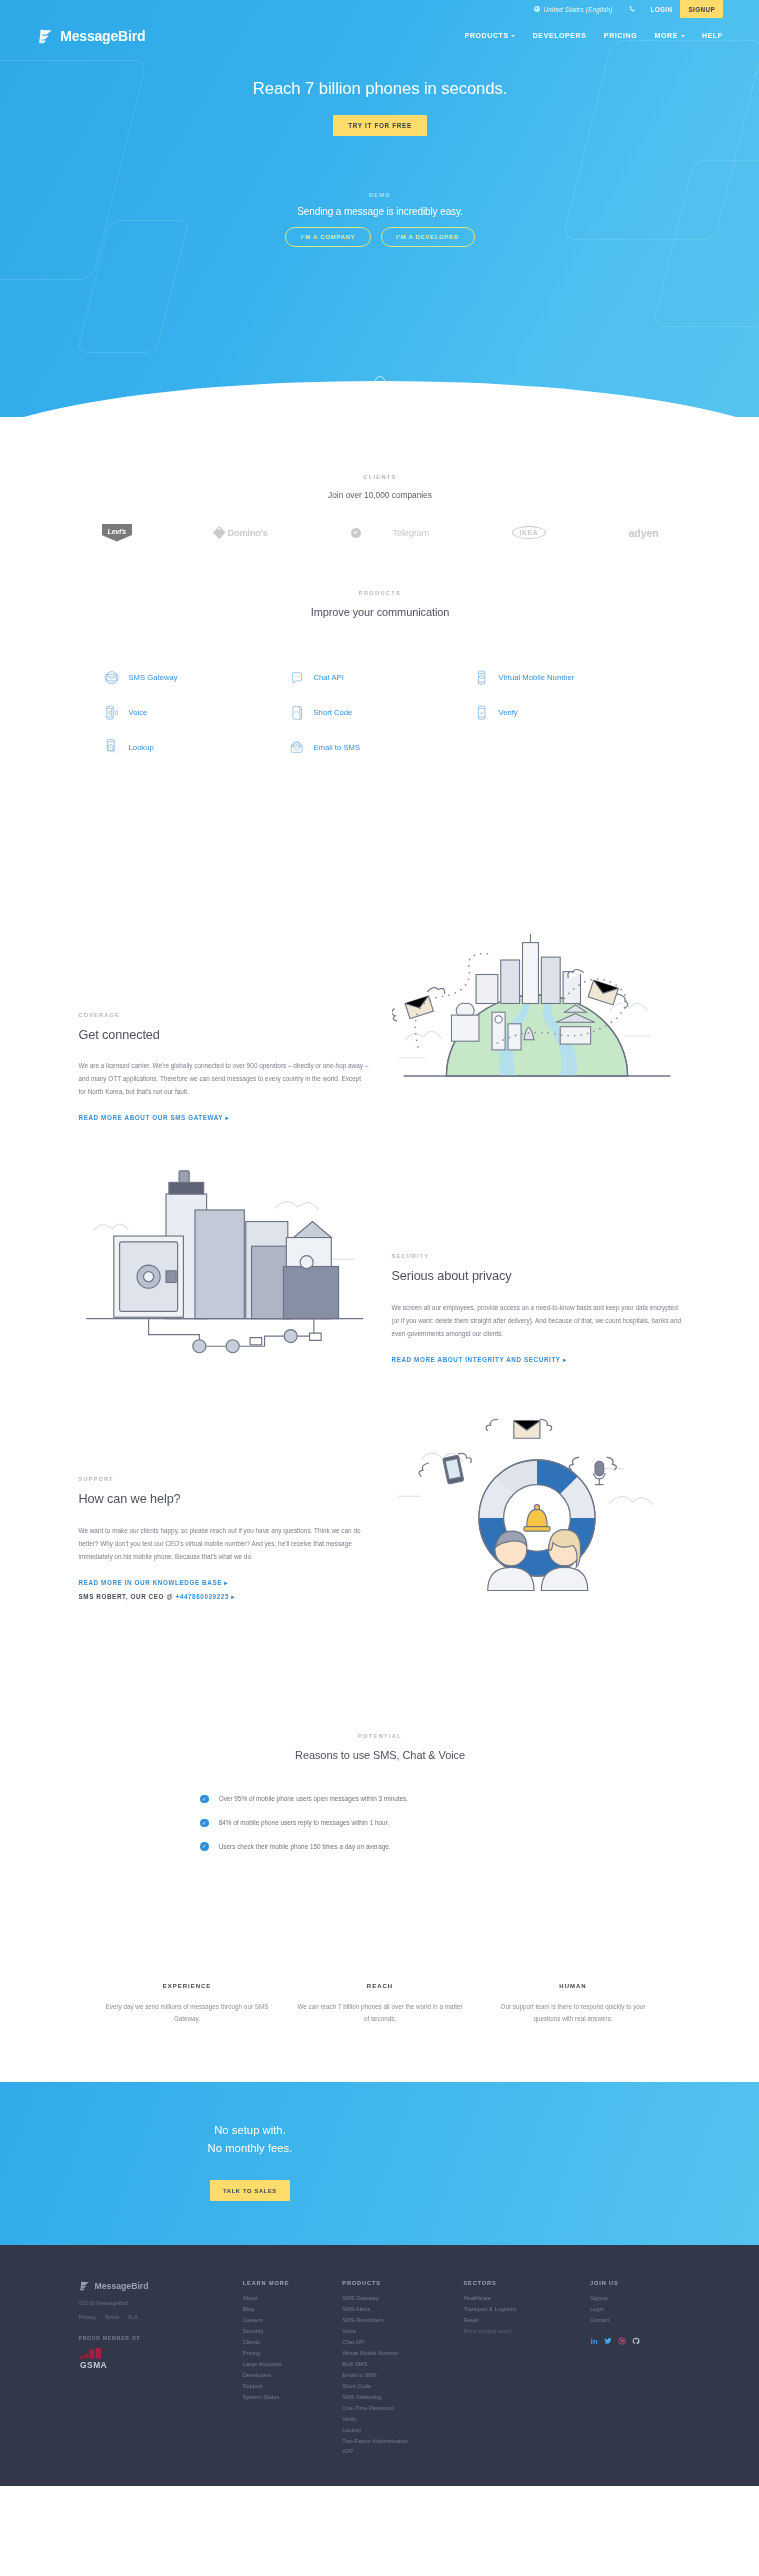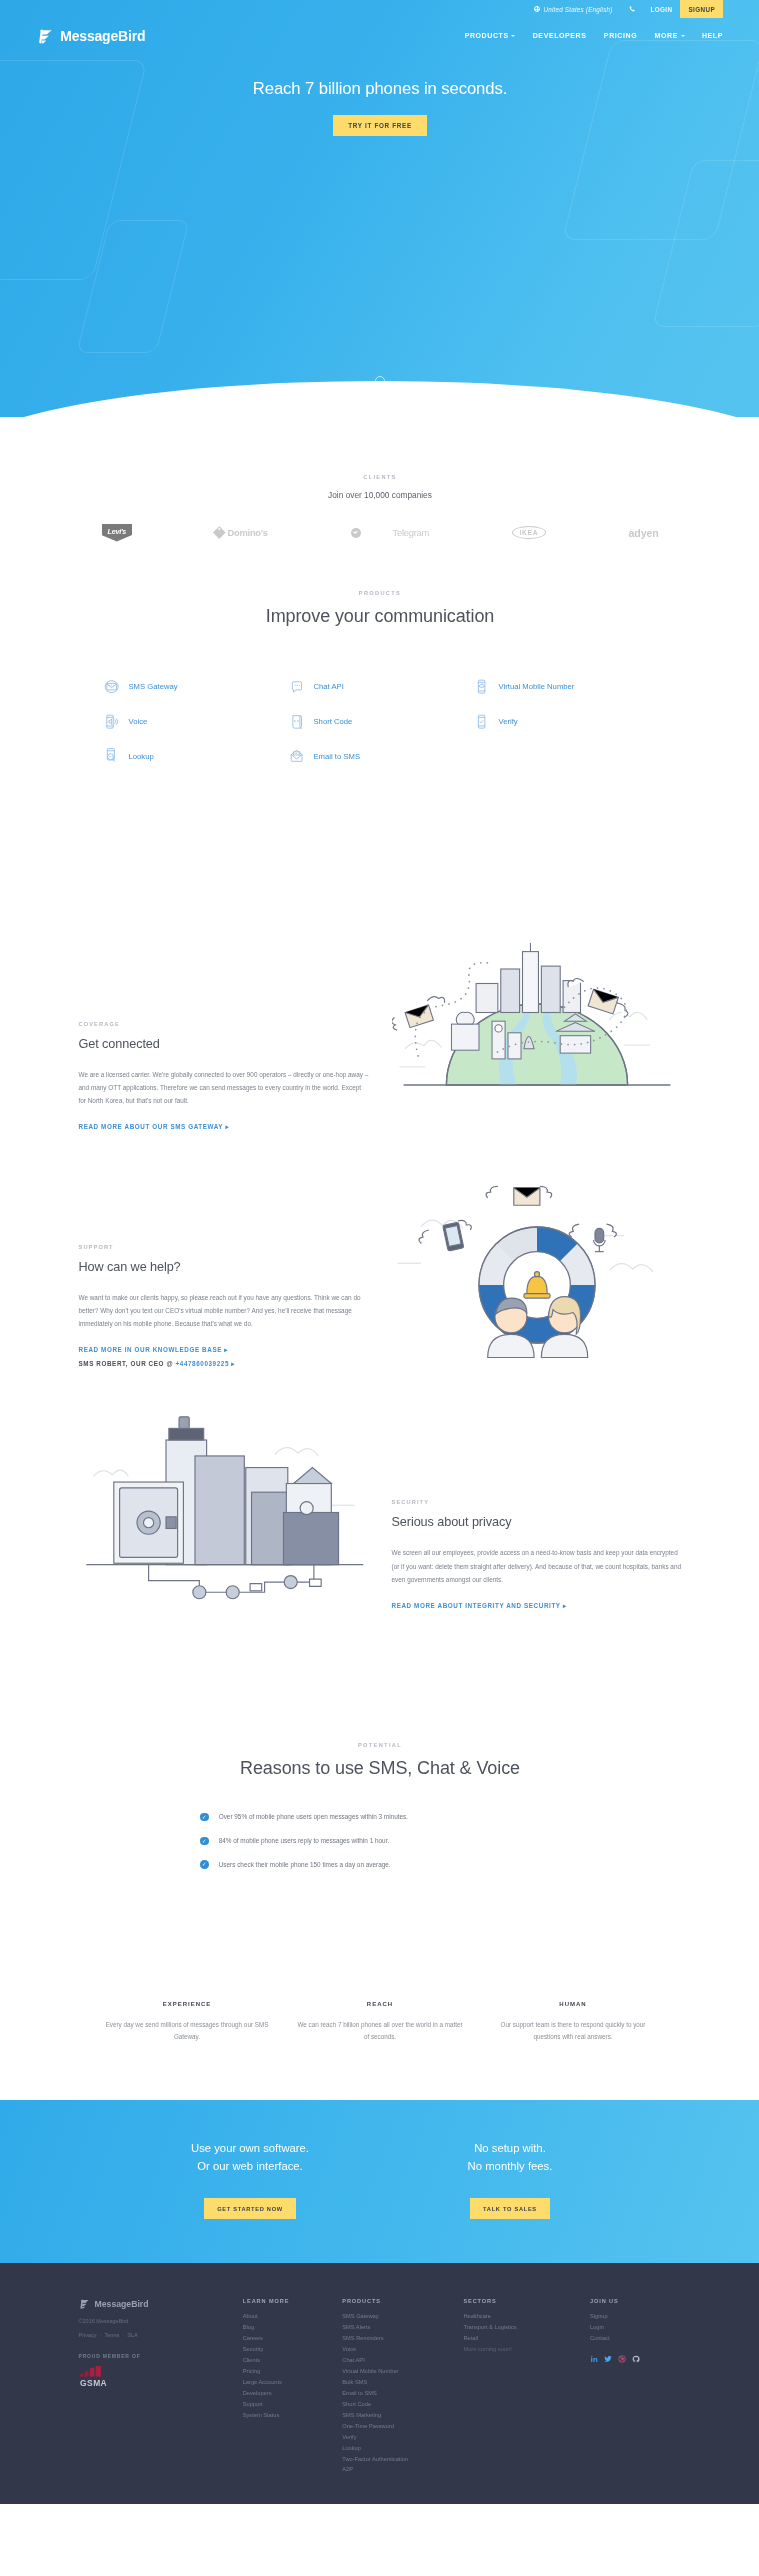--- a/index.html
+++ b/index.html
@@ -87,21 +87,21 @@
     background:#fff; border-radius:50% 50% 0 0 / 100% 100% 0 0; z-index:3;
   }
 
   
   .sec { position:relative; }
   .wrap { width:603px; margin:0 auto; }
   .eyebrow {
     text-align:center; color:#b3b8c2; font-size:5.7px; font-weight:700;
     letter-spacing:1.3px;
   }
-  .sec-h2 { text-align:center; font-size:18px; font-weight:400; color:#4d525e; margin-top:10.7px; letter-spacing:-0.1px; }
+  .sec-h2 { text-align:center; font-size:11px; font-weight:400; color:#4d525e; margin-top:10.7px; letter-spacing:-0.1px; }
 
   
   .clients { padding: 57px 0 0; }
   .clients-sub { text-align:center; font-size:8.3px; color:#5a606d; margin-top:10px; }
   .logos { display:flex; justify-content:space-between; align-items:center; margin-top:24px; padding:0 23px; }
   .logo { color:#c3c7ce; filter:grayscale(1); opacity:0.95; display:flex; align-items:center; gap:4px; }
   .logo-levis { background:#737373; color:#fff; font-weight:800; font-size:7.3px; font-style:italic;
     padding:3.3px 6px 5.3px; clip-path: polygon(0 0,100% 0,100% 62%,50% 100%,0 62%); letter-spacing:-0.3px;}
   .logo-txt { font-weight:800; font-size:9.3px; color:#c3c7ce; letter-spacing:-0.2px; }
   .logo-tg-circ { width:10px; height:10px; border-radius:50%; background:#c3c7ce; position:relative; }
@@ -229,20 +229,28 @@
         <div class="nav-link">
           <span>HELP</span>
         </div>
       </div>
     </div>
 
     <div class="hero-body">
       <div class="hero-h1">Reach 7 billion phones in seconds.</div>
       <button class="btn-yellow">TRY IT FOR FREE</button>
 
+      <div class="hero-demo">
+        <div class="eyebrow-hero">DEMO</div>
+        <div class="hero-demo-h">Sending a message is incredibly easy.</div>
+        <div class="hero-pills">
+          <button class="pill">I'M A COMPANY</button>
+          <button class="pill">I'M A DEVELOPER</button>
+        </div>
+      </div>
     </div>
 
     <div class="hero-curve"></div>
     <div class="scroll-cue">
       <span>↓</span>
     </div>
   </section>
 
   <section class="sec clients">
     <div class="wrap">
@@ -425,90 +433,20 @@
                 <path d="M0 0 h36 v24 h-36 z" fill="#f0e6d2"></path>
                   <path d="M0 0 l18 13 l18 -13"></path>
                 <path d="M-16 -6 q-14 -4 -14 4 q-10 0 -4 10" fill="#fff"></path>
                 <path d="M36 8 q14 -2 14 6 q10 2 2 10" fill="#fff"></path>
               </g>
             </g>
 
             <g stroke="#8d94a3" stroke-width="2.4" stroke-linecap="round" stroke-dasharray="0.1 9" fill="none">
               <path d="M36 160 q-16 -64 34 -70 q42 -6 36 -42 q-2 -20 28 -16"></path>
               <path d="M232 100 q38 -50 76 -26 q30 20 0 48 q-40 30 -82 20 q-50 -8 -86 16"></path>
-            </g>
-          </svg>
-        </div>
-      </div>
-    </div>
-  </section>
-
-  <section class="sec" style="padding-top:39px;">
-    <div class="wrap">
-      <div class="feature">
-        <div class="col">
-          <div class="f-eyebrow">SUPPORT</div>
-          <div class="f-h3">How can we help?</div>
-          <p class="f-p">We want to make our clients happy, so please reach out if you have any questions. Think we can do better? Why don't you text our CEO's virtual mobile number? And yes, he'll receive that message immediately on his mobile phone. Because that's what we do.</p>
-          <a class="f-link">READ MORE IN OUR KNOWLEDGE BASE ▸</a>
-          <a class="f-link2"><span>SMS ROBERT, OUR CEO @ </span><em>+447860039225 ▸</em></a>
-        </div>
-        <div class="col">
-          <svg class="illus" viewBox="0 0 400 270">
-            <g stroke="#dde1e8" stroke-width="1.6" fill="none">
-              <path d="M40 80 q14 -18 30 -2 q14 -16 28 4"></path>
-              <path d="M300 140 q16 -18 32 -2 q14 -14 28 4"></path>
-              <line x1="8" y1="130" x2="40" y2="130"></line>
-              <line x1="292" y1="92" x2="320" y2="92"></line>
-            </g>
-
-            <circle cx="200" cy="160" r="80" fill="#dfe3ea" stroke="#6d7486" stroke-width="1.8"></circle>
-            <path d="M200 80 a80 80 0 0 1 56 23 l-33 33 a33 33 0 0 0 -23 -9 z" fill="#2f72b8"></path>
-            <path d="M256 103 a80 80 0 0 1 24 57 h-47 a33 33 0 0 0 -10 -24 z" fill="#e6e9f0"></path>
-            <path d="M280 160 a80 80 0 0 1 -24 57 l-33 -33 a33 33 0 0 0 10 -24 z" fill="#2f72b8"></path>
-            <path d="M256 217 a80 80 0 0 1 -112 0 l33 -33 a33 33 0 0 0 46 0 z" fill="#2f72b8"></path>
-            <path d="M144 217 a80 80 0 0 1 -24 -57 h47 a33 33 0 0 0 10 24 z" fill="#2f72b8"></path>
-            <path d="M120 160 a80 80 0 0 1 24 -57 l33 33 a33 33 0 0 0 -10 24 z" fill="#e6e9f0"></path>
-            <circle cx="200" cy="160" r="46" fill="#fff" stroke="#6d7486" stroke-width="1.8"></circle>
-            <circle cx="200" cy="160" r="80" fill="none" stroke="#6d7486" stroke-width="1.8"></circle>
-
-            <path d="M186 172 q0 -24 14 -24 q14 0 14 24 z" fill="#f6c544" stroke="#6d7486" stroke-width="1.6"></path>
-            <rect x="182" y="172" width="36" height="6" rx="2" fill="#f6c544" stroke="#6d7486" stroke-width="1.6"></rect>
-            <circle cx="200" cy="145" r="3.5" fill="#f6c544" stroke="#6d7486" stroke-width="1.6"></circle>
-
-            <g stroke="#6d7486" stroke-width="1.6">
-              <path d="M132 260 q0 -32 32 -32 q32 0 32 32 z" fill="#f1f3f7"></path>
-              <circle cx="164" cy="204" r="22" fill="#fbe2c8"></circle>
-              <path d="M143 200 q4 -22 22 -22 q20 0 21 20 q-8 -8 -22 -6 q-14 2 -21 8z" fill="#9aa2b2"></path>
-              <path d="M206 260 q0 -32 32 -32 q32 0 32 32 z" fill="#f1f3f7"></path>
-              <circle cx="238" cy="204" r="22" fill="#fbe2c8"></circle>
-              <path d="M216 202 q2 -26 22 -26 q22 0 22 26 q0 22 -6 26 q4 -22 -4 -30 q-18 6 -28 -4 q-2 16 -6 8z" fill="#ecd9b0"></path>
-            </g>
-
-            <g stroke="#6d7486" stroke-width="1.6">
-              <g transform="translate(168,26)">
-                <path d="M0 0 h36 v24 h-36 z" fill="#f0e6d2"></path>
-                  <path d="M0 0 l18 13 l18 -13"></path>
-                <path d="M-22 -2 q-12 0 -10 8 q-10 0 -4 8" fill="#fff"></path>
-                <path d="M36 -2 q12 0 10 8 q10 0 4 8" fill="#fff"></path>
-              </g>
-              <g transform="translate(70,78) rotate(-12)">
-                <rect x="0" y="0" width="22" height="36" rx="3" fill="#5e6475"></rect>
-                <rect x="2.5" y="4" width="17" height="26" fill="#d9e8f2"></rect>
-                <path d="M-20 2 q-12 0 -10 8 q-10 0 -4 8" fill="#fff"></path>
-                <path d="M22 -2 q12 0 10 8 q10 0 4 8" fill="#fff"></path>
-              </g>
-              <g transform="translate(276,82)">
-                <rect x="4" y="0" width="12" height="20" rx="6" fill="#7e8698"></rect>
-                <path d="M2 16 a8 8 0 0 0 16 0" fill="none"></path>
-                <line x1="10" y1="24" x2="10" y2="32"></line>
-                  <line x1="4" y1="32" x2="16" y2="32"></line>
-                <path d="M-18 -6 q-12 2 -8 10 q-10 2 -2 8" fill="#fff"></path>
-                <path d="M20 -6 q12 2 8 10 q10 2 2 8" fill="#fff"></path>
-              </g>
             </g>
           </svg>
         </div>
       </div>
     </div>
   </section>
 
   <section class="sec" style="padding-top:44px;">
     <div class="wrap">
       <div class="feature">
@@ -548,20 +486,90 @@
         <div class="col">
           <div class="f-eyebrow">SECURITY</div>
           <div class="f-h3">Serious about privacy</div>
           <p class="f-p">We screen all our employees, provide access on a need-to-know basis and keep your data encrypted (or if you want: delete them straight after delivery). And because of that, we count hospitals, banks and even governments amongst our clients.</p>
           <a class="f-link">READ MORE ABOUT INTEGRITY AND SECURITY ▸</a>
         </div>
       </div>
     </div>
   </section>
 
+  <section class="sec" style="padding-top:39px;">
+    <div class="wrap">
+      <div class="feature">
+        <div class="col">
+          <div class="f-eyebrow">SUPPORT</div>
+          <div class="f-h3">How can we help?</div>
+          <p class="f-p">We want to make our clients happy, so please reach out if you have any questions. Think we can do better? Why don't you text our CEO's virtual mobile number? And yes, he'll receive that message immediately on his mobile phone. Because that's what we do.</p>
+          <a class="f-link">READ MORE IN OUR KNOWLEDGE BASE ▸</a>
+          <a class="f-link2"><span>SMS ROBERT, OUR CEO @ </span><em>+447860039225 ▸</em></a>
+        </div>
+        <div class="col">
+          <svg class="illus" viewBox="0 0 400 270">
+            <g stroke="#dde1e8" stroke-width="1.6" fill="none">
+              <path d="M40 80 q14 -18 30 -2 q14 -16 28 4"></path>
+              <path d="M300 140 q16 -18 32 -2 q14 -14 28 4"></path>
+              <line x1="8" y1="130" x2="40" y2="130"></line>
+              <line x1="292" y1="92" x2="320" y2="92"></line>
+            </g>
+
+            <circle cx="200" cy="160" r="80" fill="#dfe3ea" stroke="#6d7486" stroke-width="1.8"></circle>
+            <path d="M200 80 a80 80 0 0 1 56 23 l-33 33 a33 33 0 0 0 -23 -9 z" fill="#2f72b8"></path>
+            <path d="M256 103 a80 80 0 0 1 24 57 h-47 a33 33 0 0 0 -10 -24 z" fill="#e6e9f0"></path>
+            <path d="M280 160 a80 80 0 0 1 -24 57 l-33 -33 a33 33 0 0 0 10 -24 z" fill="#2f72b8"></path>
+            <path d="M256 217 a80 80 0 0 1 -112 0 l33 -33 a33 33 0 0 0 46 0 z" fill="#2f72b8"></path>
+            <path d="M144 217 a80 80 0 0 1 -24 -57 h47 a33 33 0 0 0 10 24 z" fill="#2f72b8"></path>
+            <path d="M120 160 a80 80 0 0 1 24 -57 l33 33 a33 33 0 0 0 -10 24 z" fill="#e6e9f0"></path>
+            <circle cx="200" cy="160" r="46" fill="#fff" stroke="#6d7486" stroke-width="1.8"></circle>
+            <circle cx="200" cy="160" r="80" fill="none" stroke="#6d7486" stroke-width="1.8"></circle>
+
+            <path d="M186 172 q0 -24 14 -24 q14 0 14 24 z" fill="#f6c544" stroke="#6d7486" stroke-width="1.6"></path>
+            <rect x="182" y="172" width="36" height="6" rx="2" fill="#f6c544" stroke="#6d7486" stroke-width="1.6"></rect>
+            <circle cx="200" cy="145" r="3.5" fill="#f6c544" stroke="#6d7486" stroke-width="1.6"></circle>
+
+            <g stroke="#6d7486" stroke-width="1.6">
+              <path d="M132 260 q0 -32 32 -32 q32 0 32 32 z" fill="#f1f3f7"></path>
+              <circle cx="164" cy="204" r="22" fill="#fbe2c8"></circle>
+              <path d="M143 200 q4 -22 22 -22 q20 0 21 20 q-8 -8 -22 -6 q-14 2 -21 8z" fill="#9aa2b2"></path>
+              <path d="M206 260 q0 -32 32 -32 q32 0 32 32 z" fill="#f1f3f7"></path>
+              <circle cx="238" cy="204" r="22" fill="#fbe2c8"></circle>
+              <path d="M216 202 q2 -26 22 -26 q22 0 22 26 q0 22 -6 26 q4 -22 -4 -30 q-18 6 -28 -4 q-2 16 -6 8z" fill="#ecd9b0"></path>
+            </g>
+
+            <g stroke="#6d7486" stroke-width="1.6">
+              <g transform="translate(168,26)">
+                <path d="M0 0 h36 v24 h-36 z" fill="#f0e6d2"></path>
+                  <path d="M0 0 l18 13 l18 -13"></path>
+                <path d="M-22 -2 q-12 0 -10 8 q-10 0 -4 8" fill="#fff"></path>
+                <path d="M36 -2 q12 0 10 8 q10 0 4 8" fill="#fff"></path>
+              </g>
+              <g transform="translate(70,78) rotate(-12)">
+                <rect x="0" y="0" width="22" height="36" rx="3" fill="#5e6475"></rect>
+                <rect x="2.5" y="4" width="17" height="26" fill="#d9e8f2"></rect>
+                <path d="M-20 2 q-12 0 -10 8 q-10 0 -4 8" fill="#fff"></path>
+                <path d="M22 -2 q12 0 10 8 q10 0 4 8" fill="#fff"></path>
+              </g>
+              <g transform="translate(276,82)">
+                <rect x="4" y="0" width="12" height="20" rx="6" fill="#7e8698"></rect>
+                <path d="M2 16 a8 8 0 0 0 16 0" fill="none"></path>
+                <line x1="10" y1="24" x2="10" y2="32"></line>
+                  <line x1="4" y1="32" x2="16" y2="32"></line>
+                <path d="M-18 -6 q-12 2 -8 10 q-10 2 -2 8" fill="#fff"></path>
+                <path d="M20 -6 q12 2 8 10 q10 2 2 8" fill="#fff"></path>
+              </g>
+            </g>
+          </svg>
+        </div>
+      </div>
+    </div>
+  </section>
+
   <section class="sec potential" style="padding-top:133px;">
     <div class="wrap">
       <div class="eyebrow">POTENTIAL</div>
       <div class="sec-h2">Reasons to use SMS, Chat &amp; Voice</div>
       <div class="reasons">
         <div class="reason">
           <span class="check">✓</span>
           <span class="reason-txt">Over 95% of mobile phone users open messages within 3 minutes.</span>
         </div>
         <div class="reason">
@@ -590,25 +598,20 @@
         <div class="stat">
           <div class="stat-h">HUMAN</div>
           <div class="stat-p">Our support team is there to respond quickly to your questions with real answers.</div>
         </div>
       </div>
     </div>
   </section>
 
   <section class="cta">
     <div class="cta-grid">
-      <div class="cta-col">
-        <div class="cta-h">Use your own software.</div>
-        <div class="cta-h">Or our web interface.</div>
-        <button class="cta-btn">GET STARTED NOW</button>
-      </div>
       <div class="cta-col">
         <div class="cta-h">No setup with.</div>
         <div class="cta-h">No monthly fees.</div>
         <button class="cta-btn">TALK TO SALES</button>
       </div>
     </div>
   </section>
 
   <footer class="footer">
     <div class="f-wrap">

